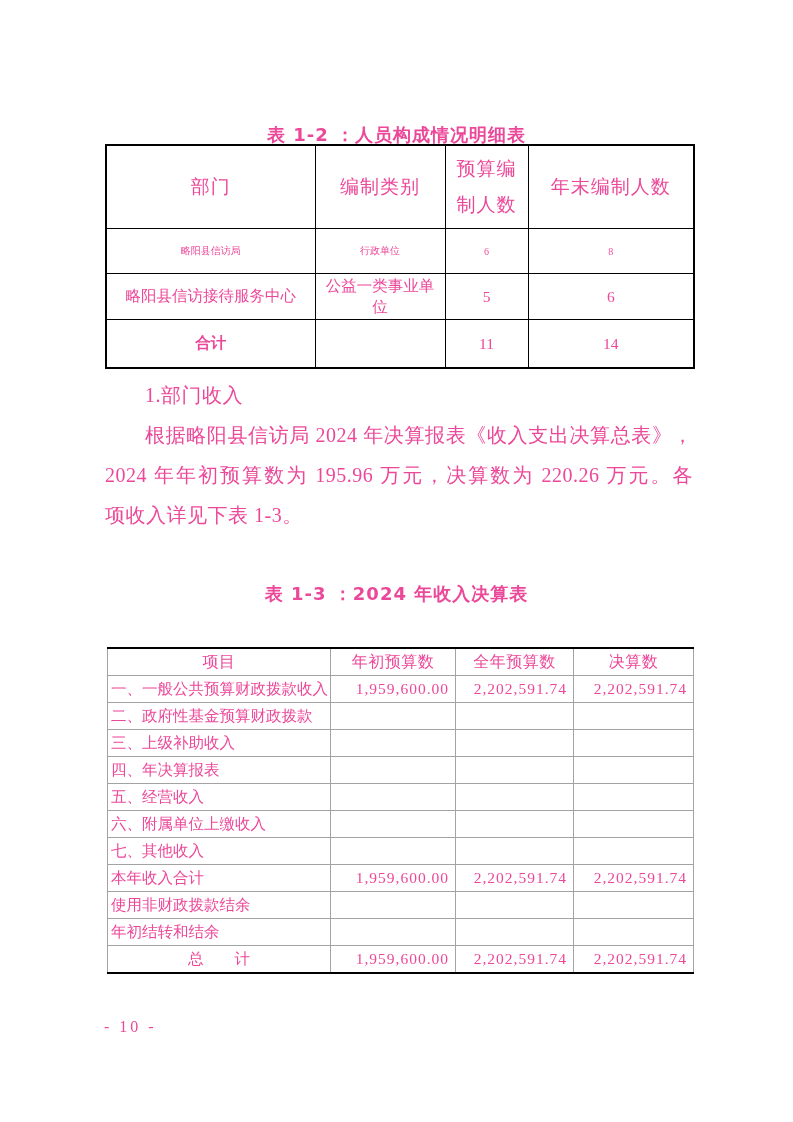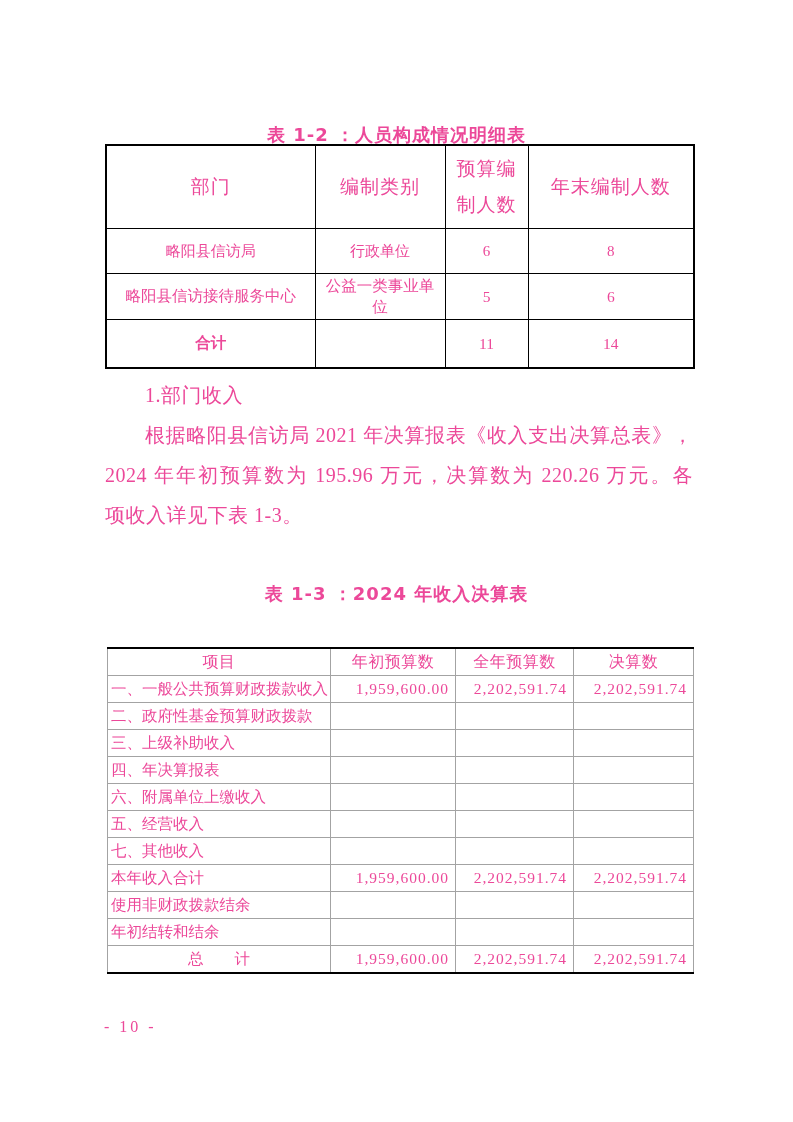--- a/index.html
+++ b/index.html
@@ -41,21 +41,21 @@
     vertical-align: middle;
     padding: 0 6px;
     overflow: hidden;
   }
   #t1 tr.hdr td {
     font-size: 19px;
     line-height: 36px;
     letter-spacing: 1px;
     height: 82px;
   }
-  #t1 tr.r1 td { height: 44px; font-size: 15px; }
+  #t1 tr.r1 td { height: 44px; font-size: 10px; }
   #t1 tr.r2 td { height: 45px; font-size: 15.5px; }
   #t1 tr.r3 td { height: 47px; font-size: 15.5px; }
   #t1 .num { font-size: 15px; }
   #t1 .bold { font-weight: bold; font-size: 16px; }
 
   
   .textblock {
     position: absolute;
     left: 105px; top: 375px;
     width: 588px;
@@ -151,21 +151,21 @@
         <td class="bold">合计</td>
         <td></td>
         <td class="num">11</td>
         <td class="num">14</td>
       </tr>
     </tbody>
   </table>
 
   <div class="textblock">
     <div class="indent">1.部门收入</div>
-    <div class="indent jline">根据略阳县信访局 2021 年决算报表《收入支出决算总表》，</div>
+    <div class="indent jline">根据略阳县信访局 2024 年决算报表《收入支出决算总表》，</div>
     <div class="jline">2024 年年初预算数为 195.96 万元，决算数为 220.26 万元。各</div>
     <div>项收入详见下表 1-3。</div>
   </div>
 
   <div class="tbl-title" id="t2-title">表 1-3 ：2024 年收入决算表</div>
 
 
   <table id="t2">
     <colgroup>
       <col style="width:223px">
@@ -198,27 +198,27 @@
         <td class="val"></td>
         <td class="val"></td>
       </tr>
       <tr>
         <td class="item">四、年决算报表</td>
         <td class="val"></td>
         <td class="val"></td>
         <td class="val"></td>
       </tr>
       <tr>
+        <td class="item">五、经营收入</td>
+        <td class="val"></td>
+        <td class="val"></td>
+        <td class="val"></td>
+      </tr>
+      <tr>
         <td class="item">六、附属单位上缴收入</td>
-        <td class="val"></td>
-        <td class="val"></td>
-        <td class="val"></td>
-      </tr>
-      <tr>
-        <td class="item">五、经营收入</td>
         <td class="val"></td>
         <td class="val"></td>
         <td class="val"></td>
       </tr>
       <tr>
         <td class="item">七、其他收入</td>
         <td class="val"></td>
         <td class="val"></td>
         <td class="val"></td>
       </tr>

